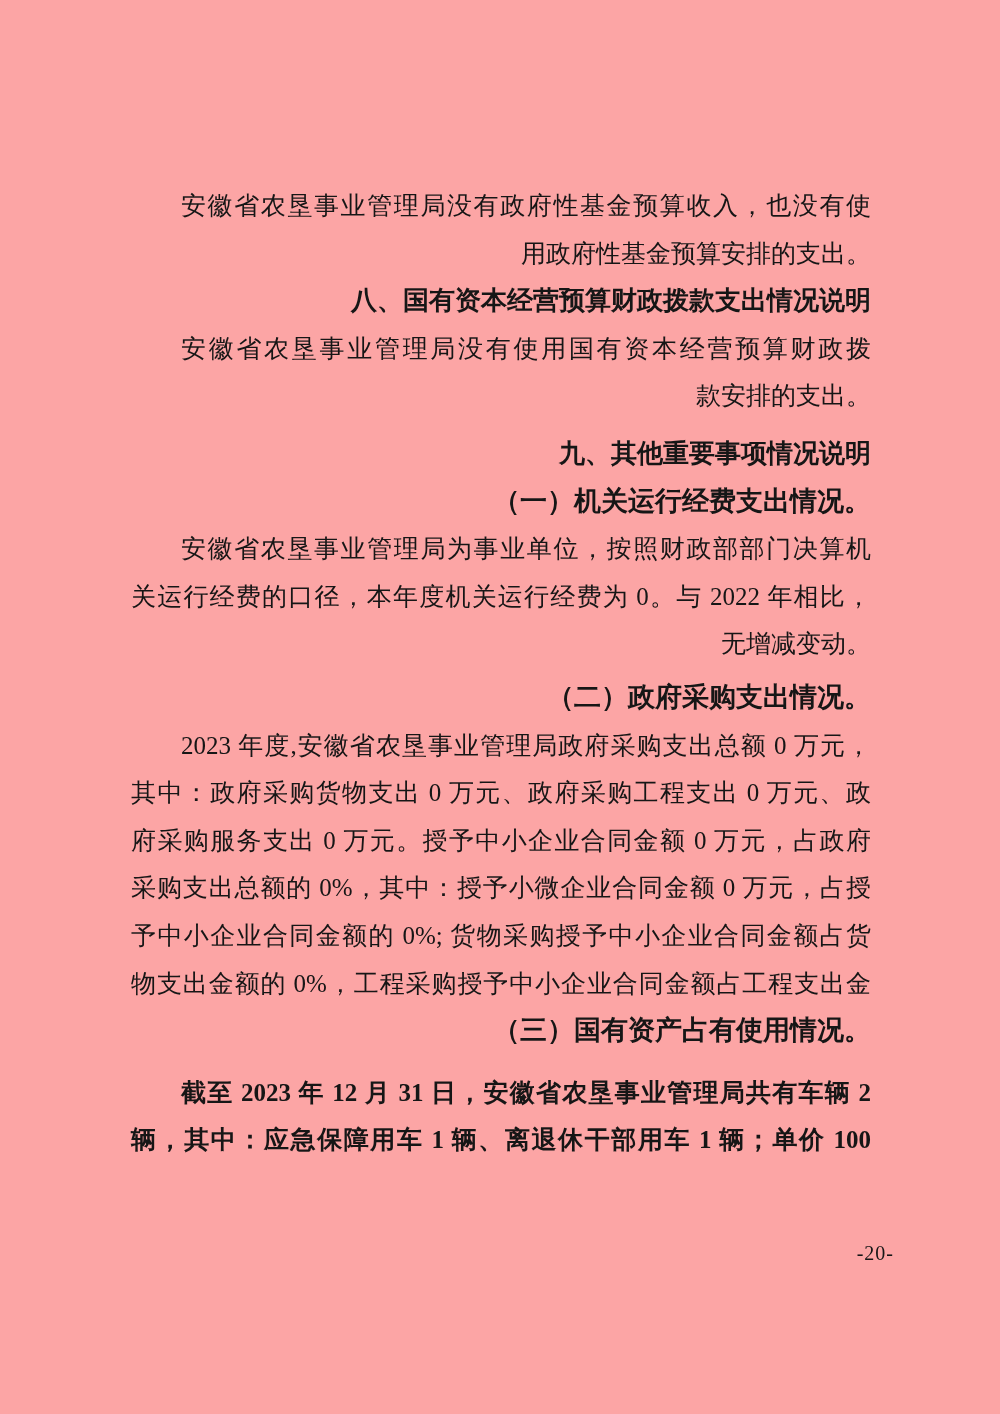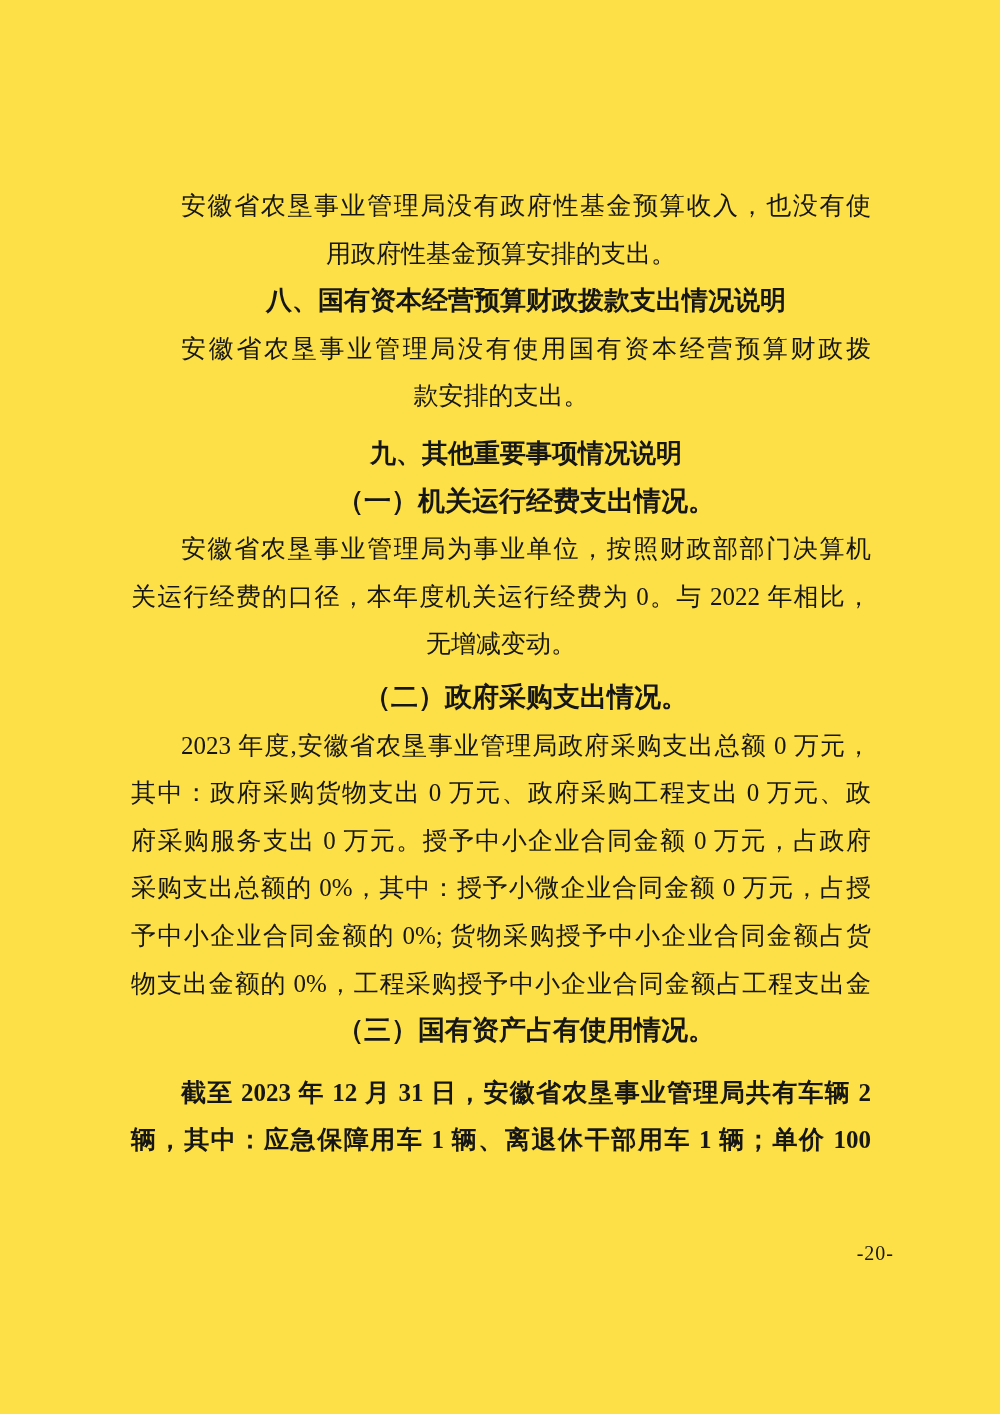--- a/index.html
+++ b/index.html
@@ -4,21 +4,21 @@
 <style>
   html, body {
     margin: 0;
     padding: 0;
     background: #ffffff;
   }
   .page {
     position: relative;
     width: 1000px;
     height: 1414px;
-    background: #fde047;
+    background: #fca5a5;
     color: #161616;
     overflow: hidden;
   }
   .content {
     position: absolute;
     left: 131px;
     top: 182px;
     width: 740px;
   }
   .block {
@@ -26,21 +26,21 @@
   }
   
   .block:nth-child(4)  { margin-top: 10px; }  
   .block:nth-child(7)  { margin-top: 6px;  }  
   .block:nth-child(10) { margin-top: 14px; font-weight: bold; }  
   .line {
     font-family: "Liberation Serif", "DejaVu Serif", serif;
     font-size: 25px;
     line-height: 47.6px;
     height: 47.6px;
-    text-align: center;
+    text-align: right;
     white-space: normal;
   }
   .line.indent {
     padding-left: 50px;
   }
   .line.justify {
     text-align: justify;
     text-align-last: justify;
     text-justify: inter-character;
   }

